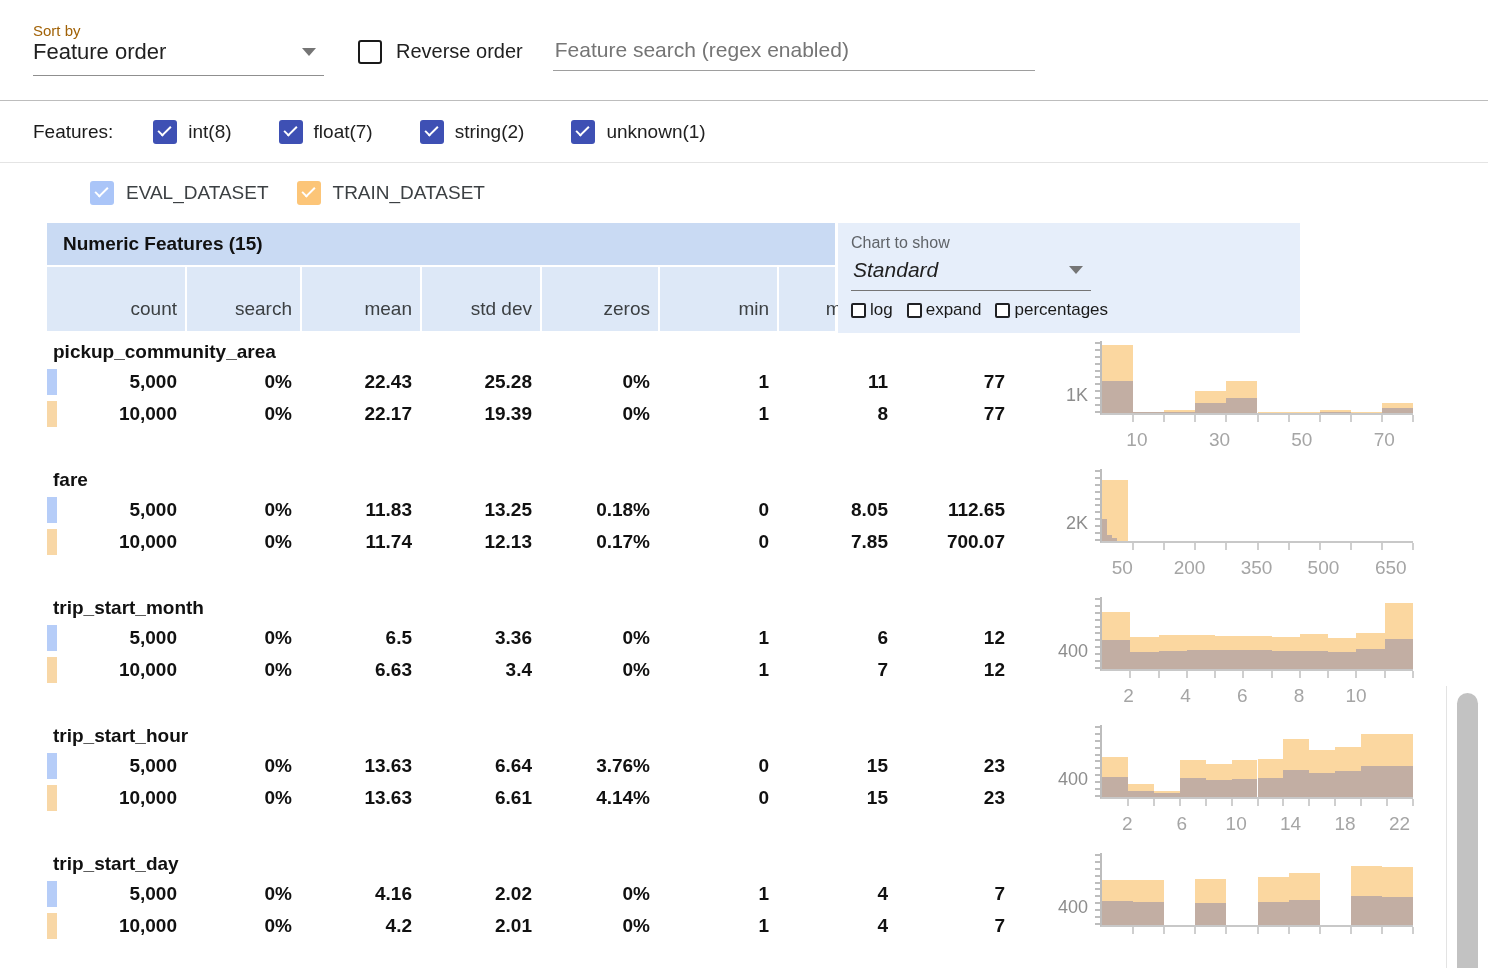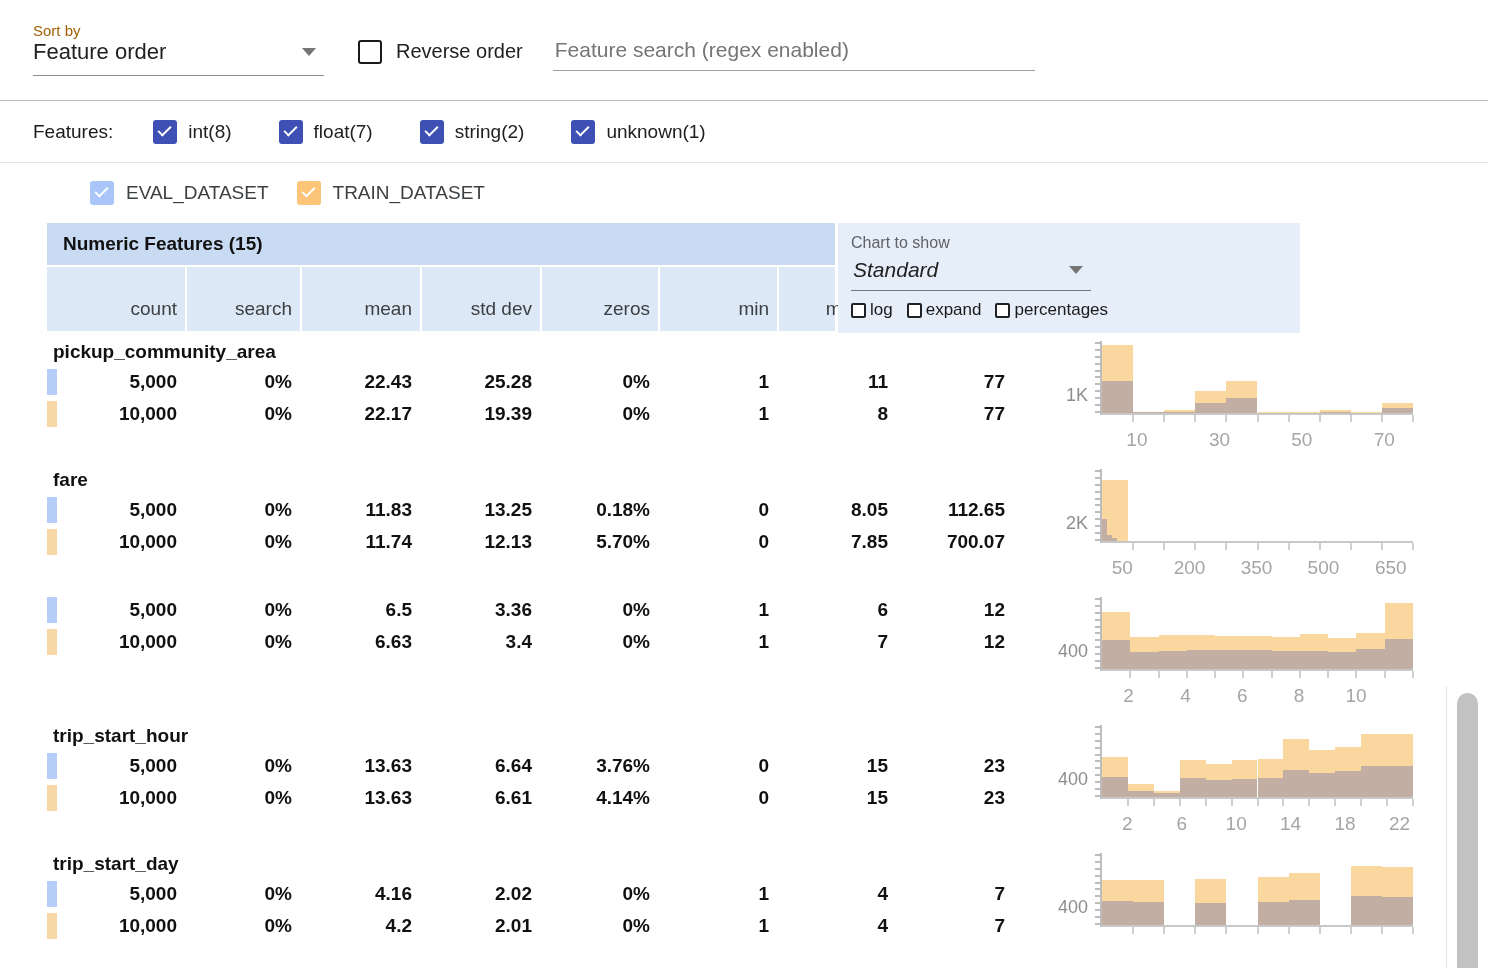--- a/index.html
+++ b/index.html
@@ -266,21 +266,21 @@
             <div class="cell">0.18%</div>
             <div class="cell">0</div>
             <div class="cell">8.05</div>
             <div class="cell">112.65</div>
           </div>
           <div class="data-row">
             <div class="cell cell-first"><div class="chip" style="background: rgb(248, 215, 166);"></div><span>10,000</span></div>
             <div class="cell">0%</div>
             <div class="cell">11.74</div>
             <div class="cell">12.13</div>
-            <div class="cell">5.70%</div>
+            <div class="cell">0.17%</div>
             <div class="cell">0</div>
             <div class="cell">7.85</div>
             <div class="cell">700.07</div>
           </div>
         </div>
         <div class="group-chart">
           <div class="chart-ylabel">2K</div>
           <div class="chart-plot">
             <div class="ytick" style="bottom: 0%;"></div>
             <div class="ytick" style="bottom: 9.6%;"></div>
@@ -312,20 +312,21 @@
             <span style="left: 7.1%;">50</span>
             <span style="left: 28.6%;">200</span>
             <span style="left: 50%;">350</span>
             <span style="left: 71.4%;">500</span>
             <span style="left: 92.9%;">650</span>
           </div>
         </div>
       </div>
       <div class="group">
         <div class="group-left">
+          <div class="feature-name">trip_start_month</div>
           <div class="data-row">
             <div class="cell cell-first"><div class="chip" style="background: rgb(182, 205, 248);"></div><span>5,000</span></div>
             <div class="cell">0%</div>
             <div class="cell">6.5</div>
             <div class="cell">3.36</div>
             <div class="cell">0%</div>
             <div class="cell">1</div>
             <div class="cell">6</div>
             <div class="cell">12</div>
           </div>

